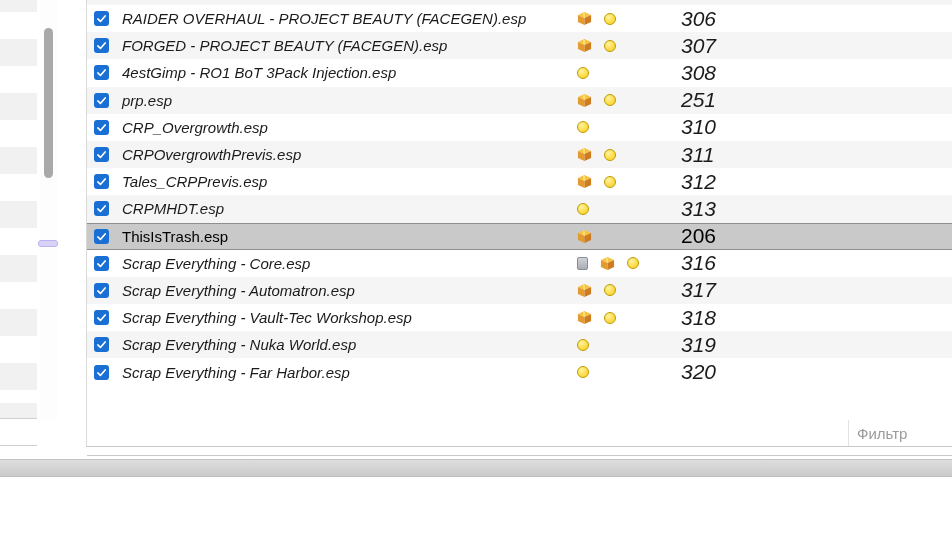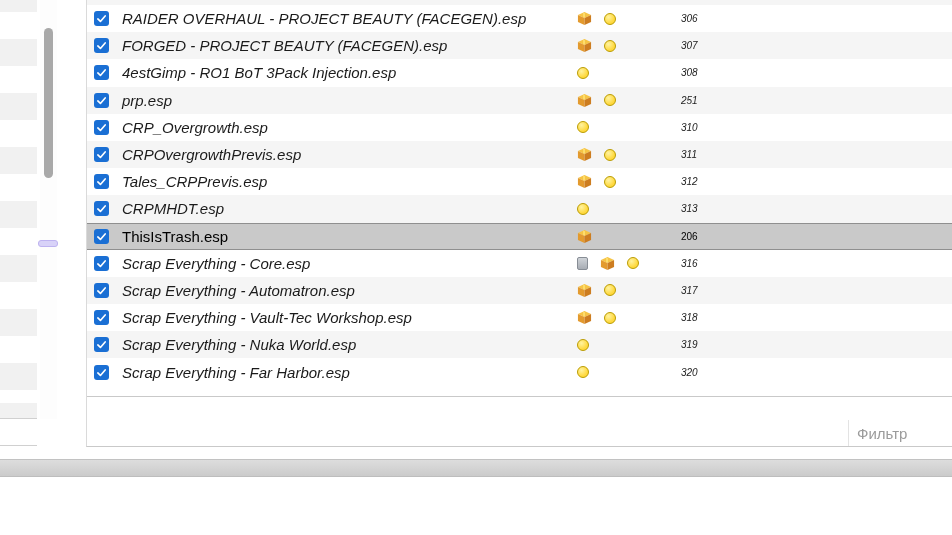--- a/index.html
+++ b/index.html
@@ -25,21 +25,21 @@
   }
   .drop-indicator{
     position:absolute;left:38px;top:240px;width:20px;height:7px;
     background:#d8d2f8;border:1px solid #beb3f0;border-radius:3px;box-sizing:border-box;
   }
   
   .main-panel{
     position:absolute;left:86px;top:0;width:866px;height:447px;box-sizing:border-box;
     border-left:1px solid #dadada;border-bottom:1px solid #c9c9c9;background:#fff;
   }
-  .plugin-list{position:absolute;left:0;top:0;right:0;height:397px;box-sizing:border-box;
+  .plugin-list{position:absolute;left:0;top:0;right:0;height:456px;box-sizing:border-box;
     border-bottom:1px solid #c9c9c9;overflow:hidden;}
   .partial-row-clip{height:5px;overflow:hidden;position:relative;}
   .partial-row-clip .row{margin-top:-22px;}
   .row{
     position:relative;height:27.2px;display:flex;align-items:center;
     padding-left:7px;box-sizing:border-box;background:#fff;
   }
   .row.alt{background:#f5f5f5;}
   .row.selected{
     background:var(--selection-bg,#c9c9c9);
@@ -52,21 +52,21 @@
   }
   .name{
     margin-left:13px;font-size:15px;font-style:italic;color:#1b1b1b;white-space:nowrap;
   }
   .name.upright,.index.upright{font-style:normal;color:#000;}
   .icons{
     position:absolute;left:490px;top:0;height:100%;
     display:flex;align-items:center;gap:12px;
   }
   .index{
-    position:absolute;left:594px;font-size:10px;font-style:italic;color:#1b1b1b;
+    position:absolute;left:594px;font-size:21px;font-style:italic;color:#1b1b1b;
   }
   
   .coin{
     width:12px;height:12px;border-radius:50%;box-sizing:border-box;
     background:radial-gradient(circle at 35% 32%,#fff3a0,var(--coin-yellow,#ffd83d) 65%);
     border:1.5px solid #bb9c00;
   }
   .graybox{
     width:11px;height:13px;box-sizing:border-box;border-radius:2px;
     background:linear-gradient(#cfd3d8,#a8adb4);border:1px solid #878d95;

